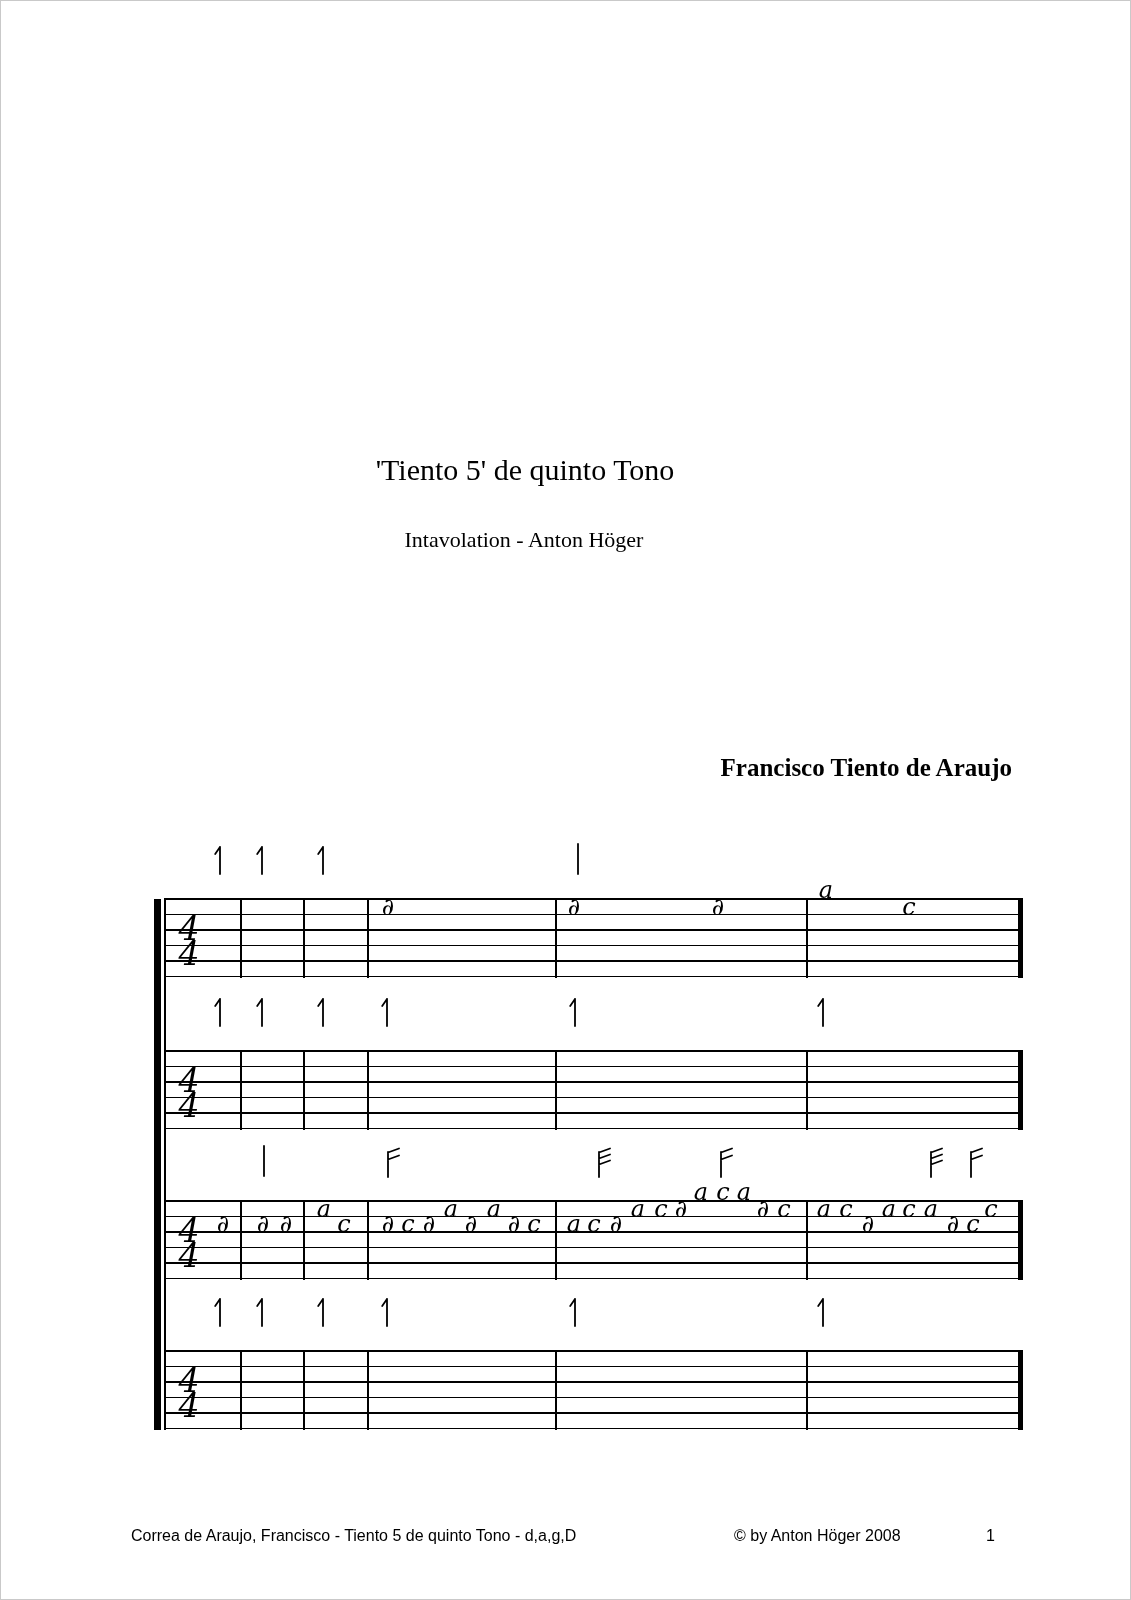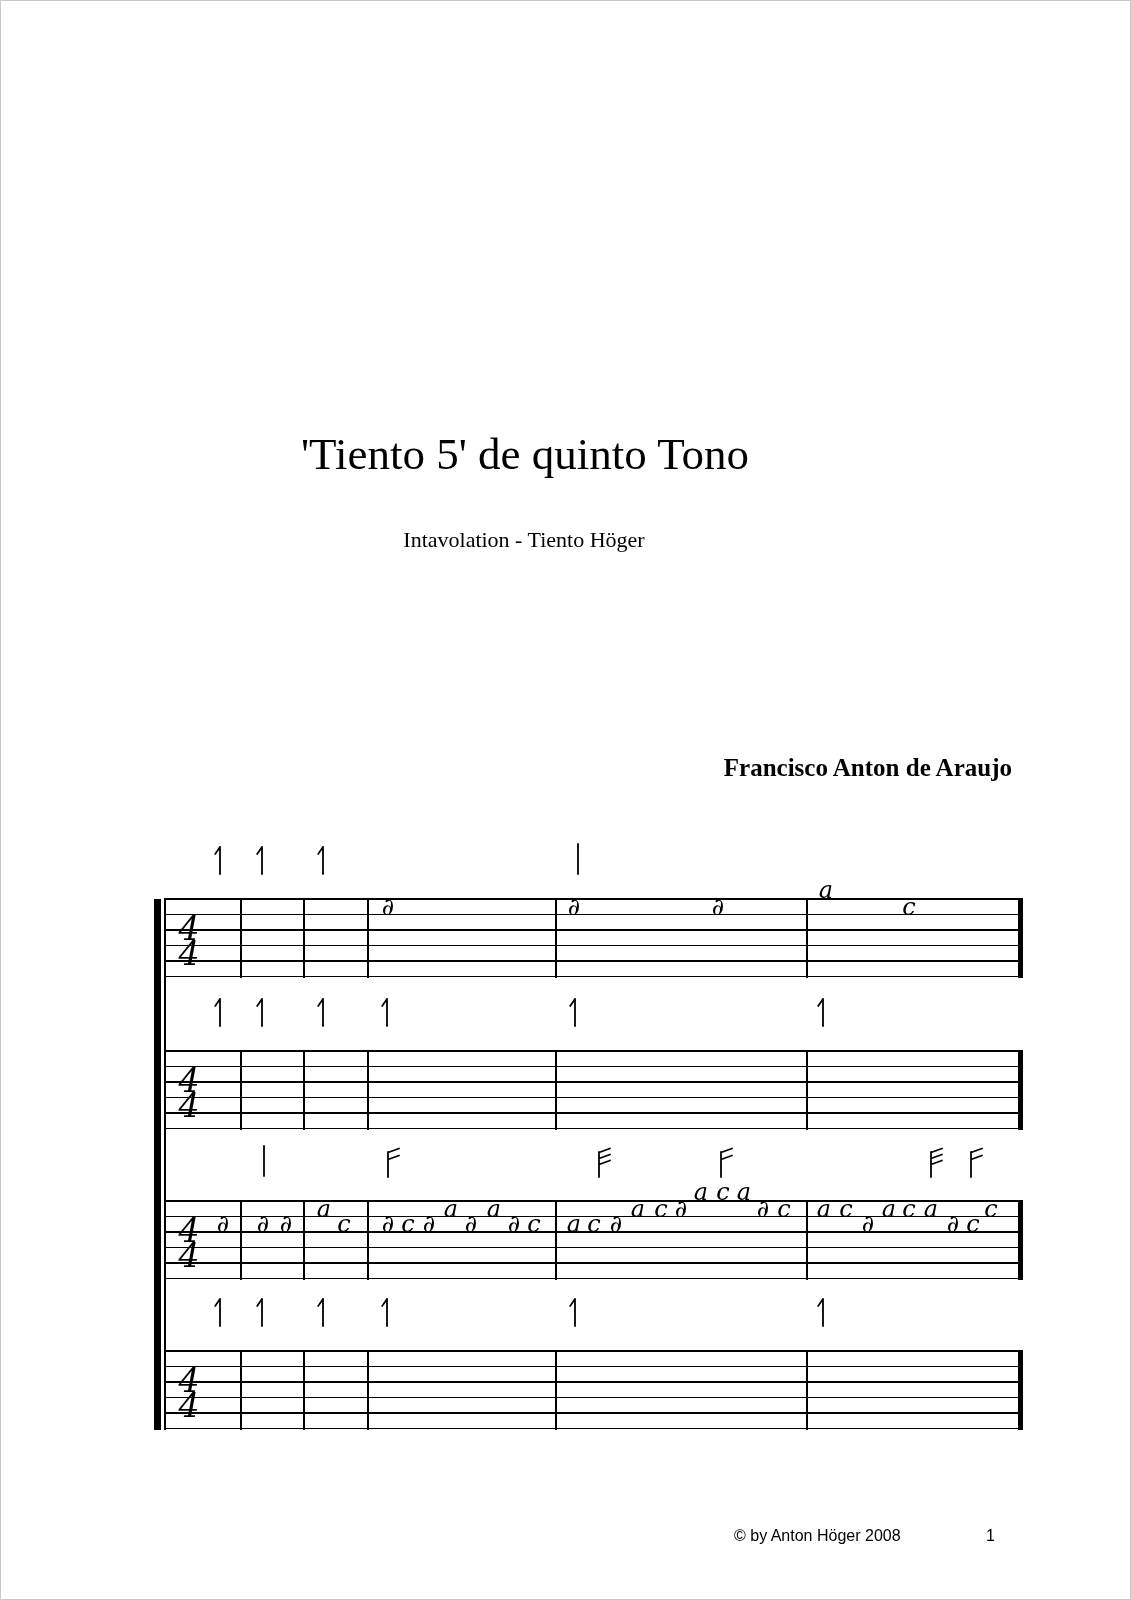--- a/index.html
+++ b/index.html
@@ -1,20 +1,20 @@
 <!DOCTYPE html>
 <html><head>
 <meta charset="utf-8">
 <style>
   html,body{margin:0;padding:0;background:#e8e8e8;}
   .page{position:relative;width:1131px;height:1600px;background:#ffffff;
         border:1px solid #c9c9c9;box-sizing:border-box;overflow:hidden;
         font-family:"Liberation Serif",serif;color:#000;margin:0 auto;}
-  .title{position:absolute;left:524px;top:427px;transform:translateX(-50%);
-         font-size:45px;white-space:nowrap;}
+  .title{position:absolute;left:524px;top:452px;transform:translateX(-50%);
+         font-size:30px;white-space:nowrap;}
   .subtitle{position:absolute;left:523px;top:526px;transform:translateX(-50%);
          font-size:22px;white-space:nowrap;}
   .composer{position:absolute;right:118px;top:753px;font-size:25px;font-weight:bold;
          white-space:nowrap;}
   .footer-text{position:absolute;top:1526px;font-family:"Liberation Sans",sans-serif;
          font-size:16px;white-space:nowrap;}
   .f-left{left:130px;} .f-center{left:733px;} .f-page{left:985px;}
   #score{position:absolute;left:0;top:0;width:100%;height:100%;}
   .sline{position:absolute;background:#000;height:1.5px;}
   .bline{position:absolute;background:#000;}
@@ -22,22 +22,22 @@
         font:italic 33px "DejaVu Serif",serif;}
   .tl{position:absolute;transform:translate(-50%,-50%);
         font:italic 24px "DejaVu Serif",serif;line-height:1;}
   .rs{position:absolute;}
 </style>
 </head>
 <body>
 
 <div class="page">
   <div class="title">'Tiento 5' de quinto Tono</div>
-  <div class="subtitle">Intavolation - Tiento Höger</div>
-  <div class="composer">Francisco Anton de Araujo</div>
+  <div class="subtitle">Intavolation - Anton Höger</div>
+  <div class="composer">Francisco Tiento de Araujo</div>
 
   <div id="score">
       <div class="bline" style="left:153px;top:898px;width:7px;height:530.5px"></div>
       <div class="bline" style="left:163px;top:898px;width:2px;height:530.5px"></div>
       <div>
         <div class="sline" style="left:163px;top:897.25px;width:859px"></div>
         <div class="sline" style="left:163px;top:912.75px;width:859px"></div>
         <div class="sline" style="left:163px;top:928.25px;width:859px"></div>
         <div class="sline" style="left:163px;top:943.75px;width:859px"></div>
         <div class="sline" style="left:163px;top:959.25px;width:859px"></div>
@@ -198,15 +198,16 @@
         </svg>
         <svg class="rs" style="left:567px;top:1292px" width="20" height="38" viewBox="0 0 20 38">
           <path d="M7 6 L7 33 M7 6 L2.2 13" fill="none" stroke="#000000" stroke-width="1.8" stroke-linecap="round"></path>
         </svg>
         <svg class="rs" style="left:815px;top:1292px" width="20" height="38" viewBox="0 0 20 38">
           <path d="M7 6 L7 33 M7 6 L2.2 13" fill="none" stroke="#000000" stroke-width="1.8" stroke-linecap="round"></path>
         </svg>
       </div>
     </div>
 
+  <div class="footer-text f-left">Correa de Araujo, Francisco - Tiento 5 de quinto Tono - d,a,g,D</div>
   <div class="footer-text f-center">© by Anton Höger 2008</div>
   <div class="footer-text f-page">1</div>
 </div>
 
 </body></html>

